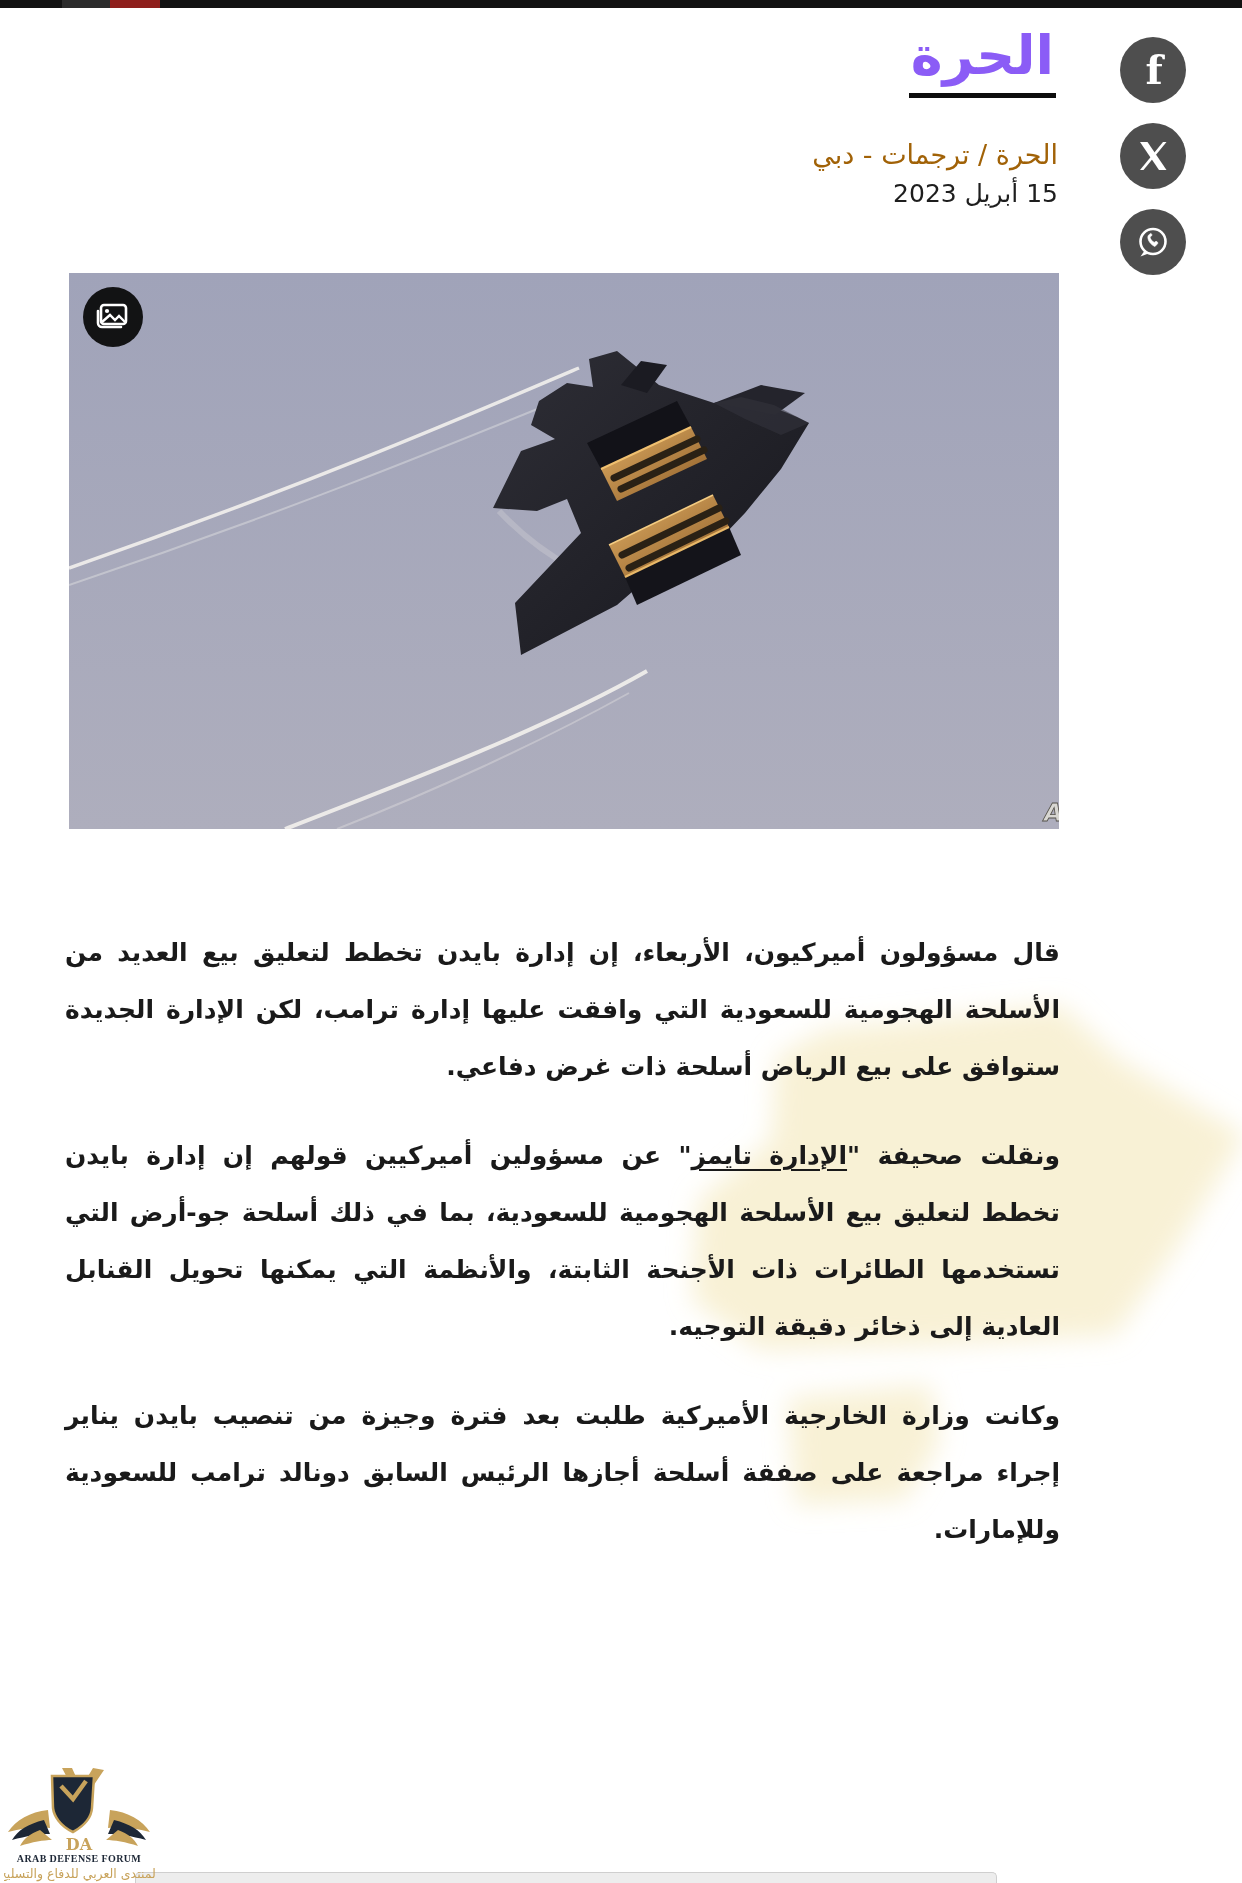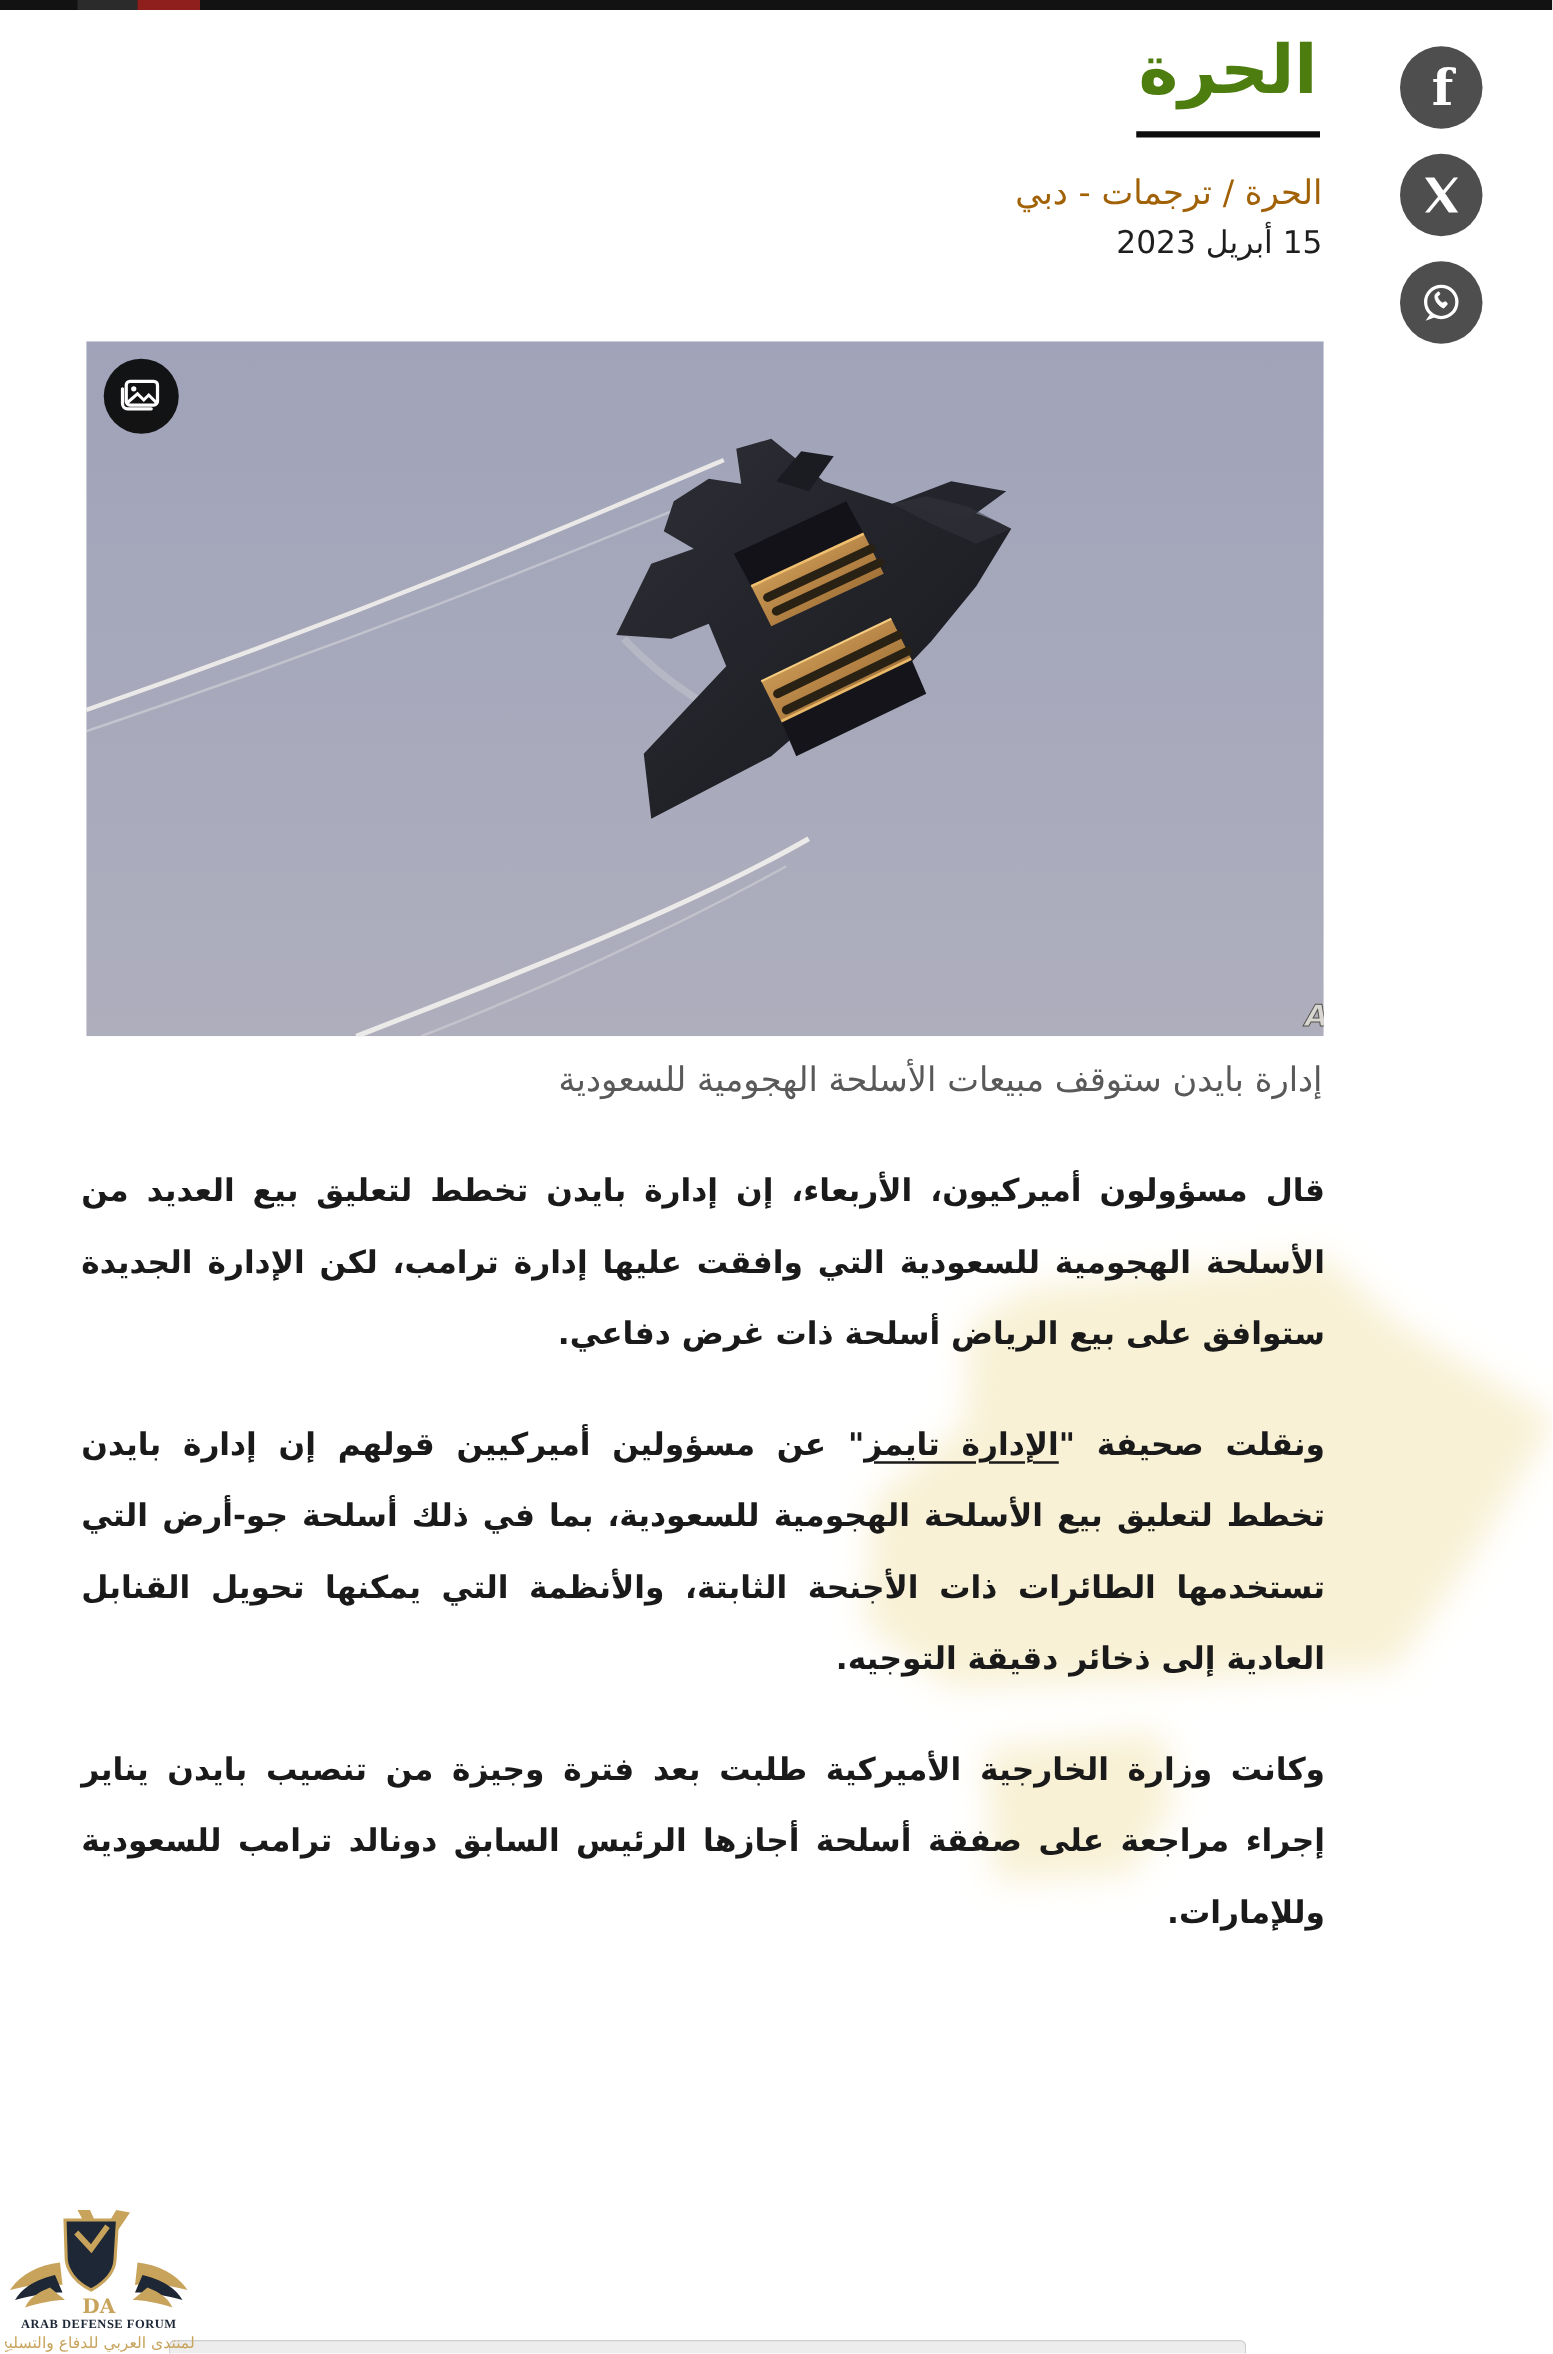--- a/index.html
+++ b/index.html
@@ -5,22 +5,22 @@
   * { margin:0; padding:0; box-sizing:border-box; }
   body { background:#ffffff; font-family:"DejaVu Sans", sans-serif; }
   .page { position:relative; width:1242px; height:1883px; background:#ffffff; overflow:hidden; margin:0 auto; }
 
   
   .topbar { position:absolute; left:0; top:0; width:1242px; height:8px; background:#121212; }
   .topbar .seg-gray { position:absolute; left:62px; top:0; width:48px; height:8px; background:#2b2b2b; }
   .topbar .seg-red  { position:absolute; left:110px; top:0; width:50px; height:8px; background:#8e1f1c; }
 
   
-  .logo { position:absolute; right:186px; top:28px; font-size:54px; font-weight:900; color:#4d7c0f;
-          border-bottom:5px solid #0d0d0d; padding:0 2px 20px 2px; line-height:1.05; letter-spacing:-1px; cursor:pointer; }
+  .logo { position:absolute; right:186px; top:28px; font-size:54px; font-weight:900; color:#8b5cf6;
+          border-bottom:5px solid #0d0d0d; padding:0 2px 8px 2px; line-height:1.05; letter-spacing:-1px; cursor:pointer; }
   .byline { position:absolute; right:184px; top:138px; font-size:27px; color:#a16207; line-height:34px; }
   .date   { position:absolute; right:184px; top:178px; font-size:25px; color:#1e1e1e; line-height:32px; }
 
   
   .social { position:absolute; left:1120px; top:37px; width:66px; }
   .social-btn { width:66px; height:66px; border-radius:50%; background:#4e4e4e; margin-bottom:20px;
                 display:flex; align-items:center; justify-content:center; cursor:pointer; }
   .social-btn svg { display:block; }
 
   
@@ -131,21 +131,20 @@
     <div class="gallery-btn">
       <svg width="36" height="36" viewBox="-18 -18 36 36">
         <rect x="-12" y="-12" width="25" height="19" rx="3" fill="none" stroke="#ffffff" stroke-width="2.6"></rect>
         <circle cx="-6" cy="-6" r="2.1" fill="#ffffff"></circle>
         <path d="M -11,5 L -3,-2 L 2,3 L 6,-1 L 12,5" fill="none" stroke="#ffffff" stroke-width="2.4"></path>
         <path d="M -15,-6 L -15,6 a 4,4 0 0 0 4,4 L 8,10" fill="none" stroke="#ffffff" stroke-width="2.6" stroke-linecap="round"></path>
       </svg>
     </div>
   </div>
 
-  <div class="caption">إدارة بايدن ستوقف مبيعات الأسلحة الهجومية للسعودية</div>
 
   <svg class="hl-layer" width="1242" height="1883" viewBox="0 0 1242 1883">
     <defs>
         <filter id="soft" x="-30%" y="-30%" width="160%" height="160%">
           <feGaussianBlur stdDeviation="13"></feGaussianBlur>
         </filter>
       </defs>
     <g filter="url(#soft)" fill="#f2e6b3" fill-opacity="0.55">
       <polygon points="1060,1005 1120,1060 1245,1135 1175,1250 1115,1335 930,1345 760,1350 692,1300 698,1200 772,1140 776,1058 825,1030"></polygon>
       <polygon points="930,1385 940,1440 905,1500 795,1505 788,1398"></polygon>

